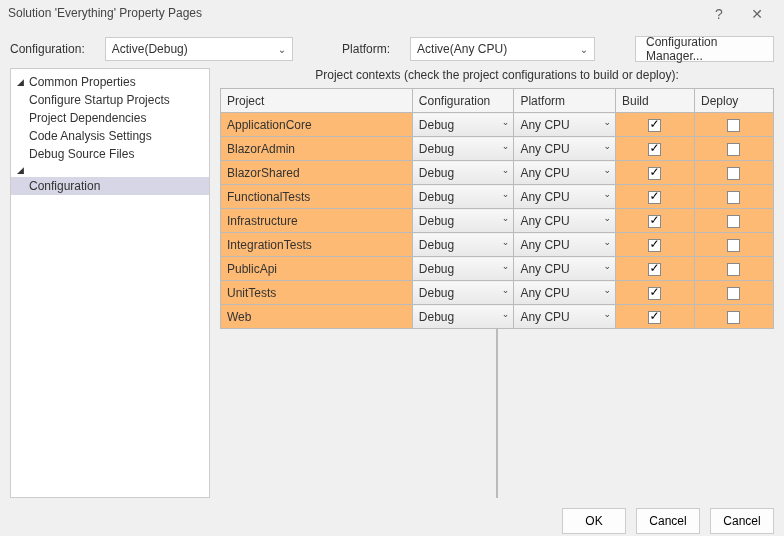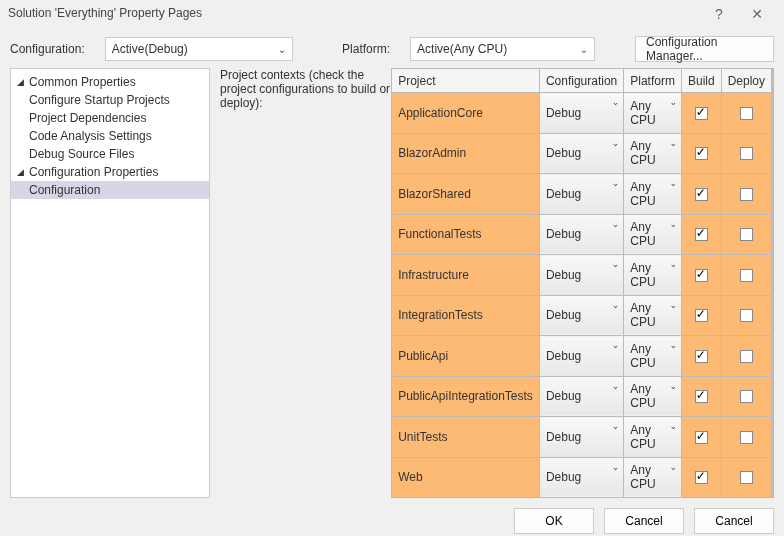--- a/index.html
+++ b/index.html
@@ -11,33 +11,33 @@
 .label { color: #333; }
 .select { background: #fff; border: 1px solid #ccc; height: 24px; display: inline-flex; align-items: center; padding: 0 6px; position: relative; }
 .select .caret { position: absolute; right: 6px; color: #555; font-size: 10px; }
 .cfgmgr { background: #fdfdfd; border: 1px solid #ccc; height: 26px; padding: 0 10px; display: inline-flex; align-items: center; }
 .main { display: flex; padding: 0 10px; gap: 10px; height: 430px; }
 .tree { width: 200px; border: 1px solid #ccc; background: #fff; padding: 4px 0; }
 .tree-item { padding: 2px 6px 2px 18px; white-space: nowrap; }
 .tree-node { padding: 2px 6px; white-space: nowrap; display: flex; align-items: center; }
 .tree-node .arrow { width: 12px; display: inline-block; font-size: 9px; color: #333; }
 .tree-item.selected { background: #d6d6e6; }
-.content { flex: 1; display: flex; flex-direction: row; }
+.content { flex: 1; display: flex; flex-direction: column; align-items: center; }
 .instructions { padding: 0 0 6px 0; color: #333; }
 table { border-collapse: collapse; width: 100%; background: #fff; padding-left: 19px; }
 th, td { border: 1px solid #bbb; text-align: left; height: 24px; padding: 0 6px; }
 th { background: #f5f5f5; font-weight: normal; }
 td.dd { background: linear-gradient(#f8f8f8,#e8e8e8); position: relative; padding-right: 16px; }
 td.dd .caret { position: absolute; right: 4px; top: 4px; font-size: 9px; color: #444; }
 td.center { text-align: center; padding: 0; }
 .cb { width: 13px; height: 13px; border: 1px solid #888; display: inline-block; background: #fff; position: relative; vertical-align: middle; }
 .cb.checked::after { content: "✓"; position: absolute; top: -3px; left: 0; font-size: 12px; color: #000; }
 .table-wrap { border: 1px solid #bbb; border-top: none; flex: 1; background: #f4f4f4; }
 .footer { display: flex; justify-content: flex-end; gap: 10px; padding: 10px; }
-.footer button { width: 80px; height: 26px; background: #fdfdfd; border: 1px solid #ccc; }
+.footer button { width: 64px; height: 26px; background: #fdfdfd; border: 1px solid #ccc; }
 .tbody-wrap { background:#fdba74; }
 </style>
 </head>
 <body>
 
 <div class="titlebar">
   <span class="title">Solution 'Everything' Property Pages</span>
   <span class="btn">?</span>
   <span class="btn">✕</span>
 </div>
@@ -63,21 +63,20 @@
     <div class="tree-node">
       <span class="arrow">◢</span>
       <span>Common Properties</span>
     </div>
     <div class="tree-item">Configure Startup Projects</div>
     <div class="tree-item">Project Dependencies</div>
     <div class="tree-item">Code Analysis Settings</div>
     <div class="tree-item">Debug Source Files</div>
     <div class="tree-node">
       <span class="arrow">◢</span>
-      <span>Configuration Properties</span>
     </div>
     <div class="tree-item selected">Configuration</div>
   </div>
 
   <div class="content">
     <div class="instructions">Project contexts (check the project configurations to build or deploy):</div>
     <table>
       <thead>
         <tr>
           <th style="width:170px">Project</th>
@@ -131,27 +130,20 @@
             <td class="center"><span class="cb "></span></td>
           </tr>
           <tr>
             <td>PublicApi</td>
             <td class="dd">Debug<span class="caret">⌄</span></td>
             <td class="dd">Any CPU<span class="caret">⌄</span></td>
             <td class="center"><span class="cb checked"></span></td>
             <td class="center"><span class="cb "></span></td>
           </tr>
           <tr>
-            <td>PublicApiIntegrationTests</td>
-            <td class="dd">Debug<span class="caret">⌄</span></td>
-            <td class="dd">Any CPU<span class="caret">⌄</span></td>
-            <td class="center"><span class="cb checked"></span></td>
-            <td class="center"><span class="cb "></span></td>
-          </tr>
-          <tr>
             <td>UnitTests</td>
             <td class="dd">Debug<span class="caret">⌄</span></td>
             <td class="dd">Any CPU<span class="caret">⌄</span></td>
             <td class="center"><span class="cb checked"></span></td>
             <td class="center"><span class="cb "></span></td>
           </tr>
           <tr>
             <td>Web</td>
             <td class="dd">Debug<span class="caret">⌄</span></td>
             <td class="dd">Any CPU<span class="caret">⌄</span></td>

